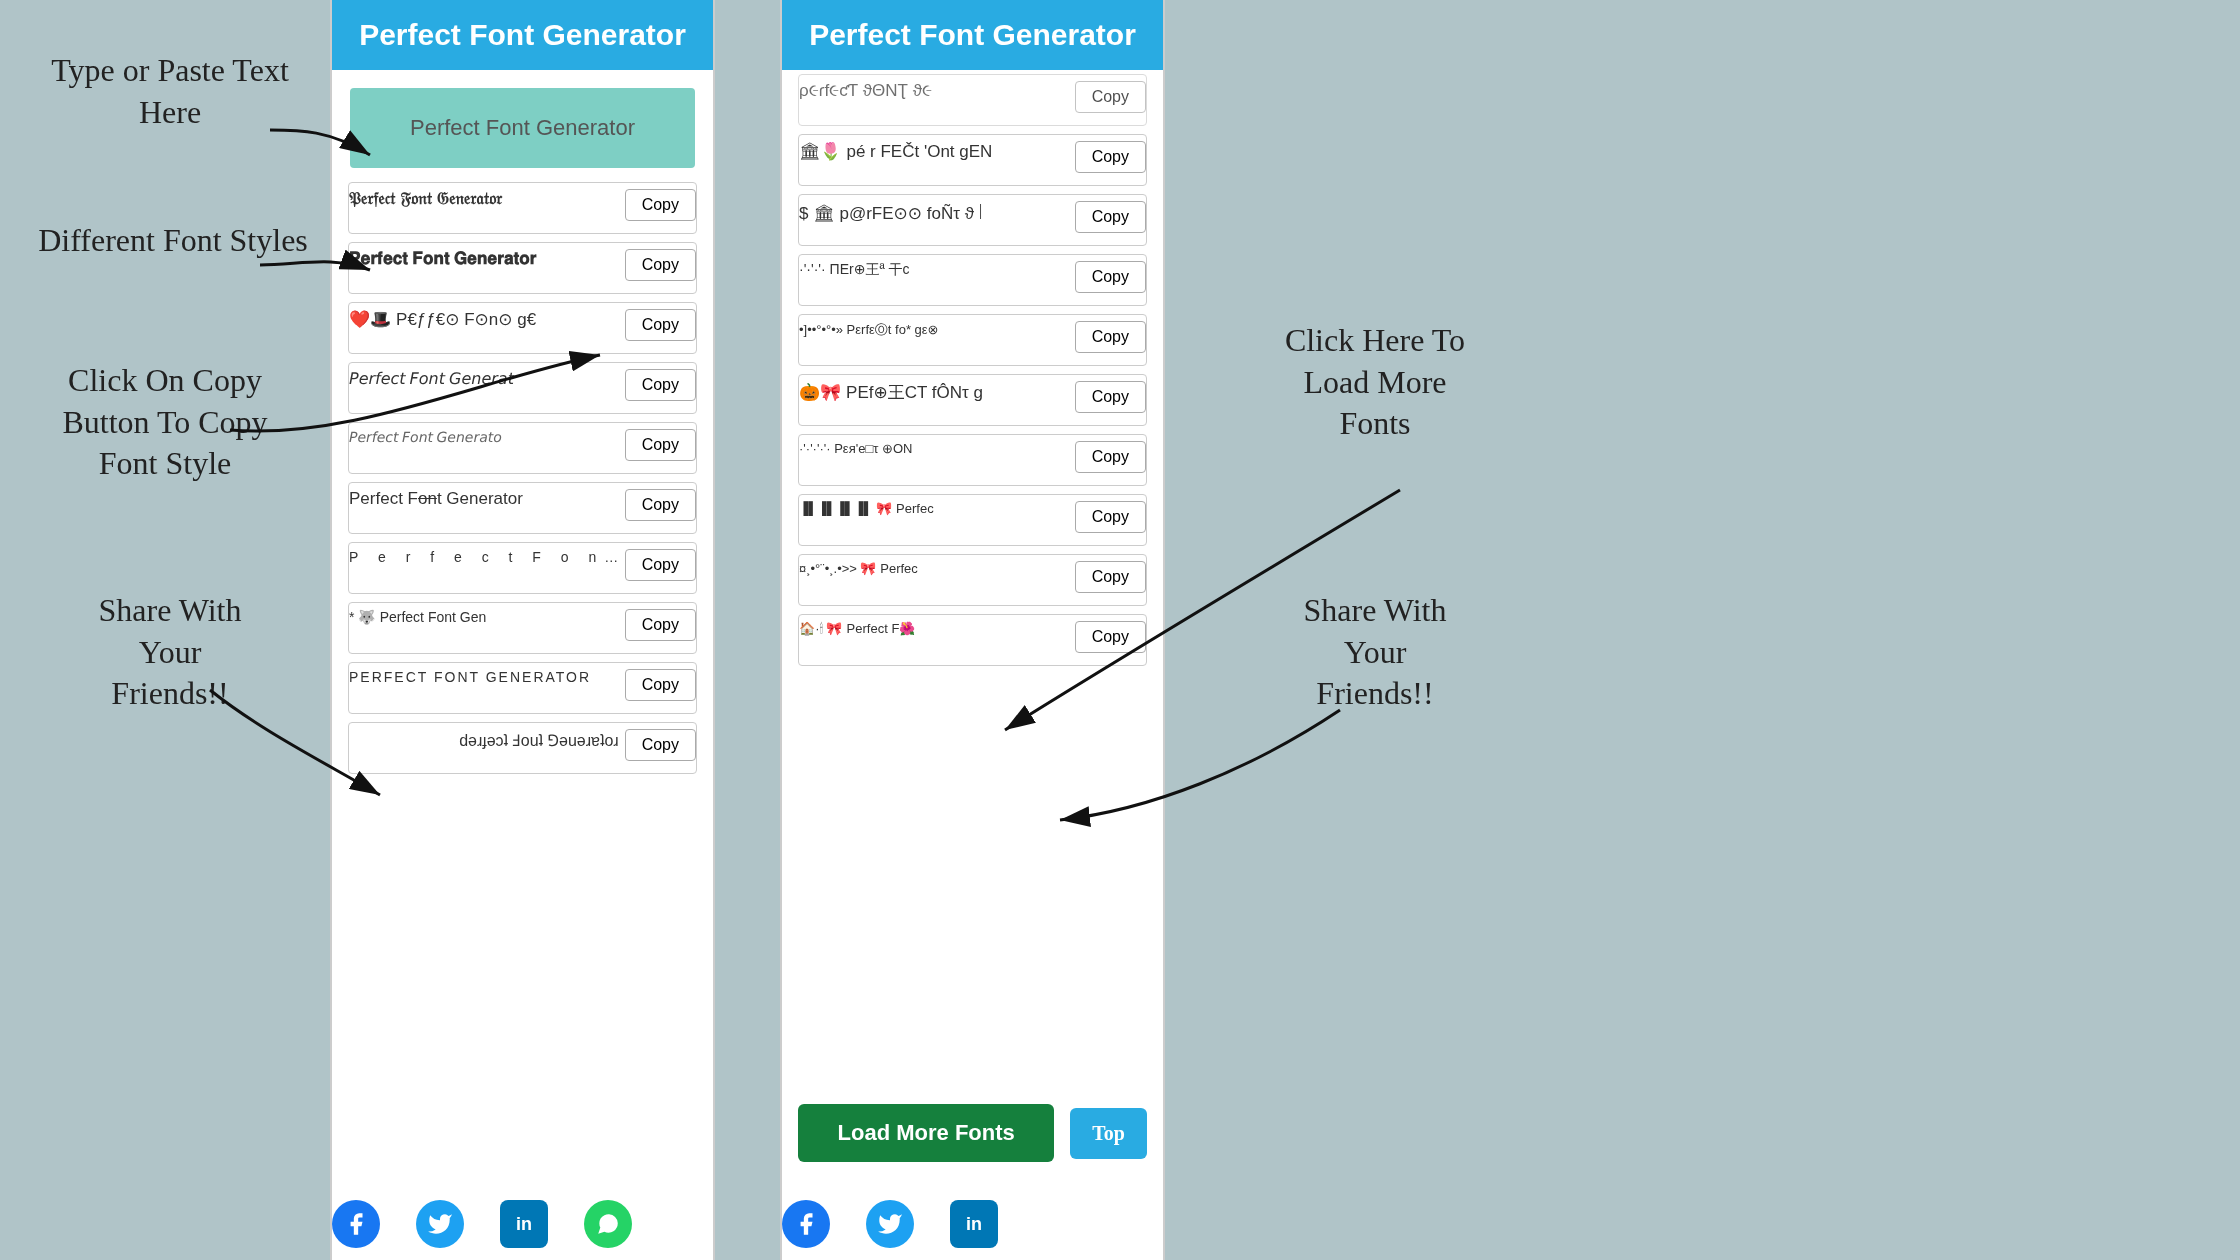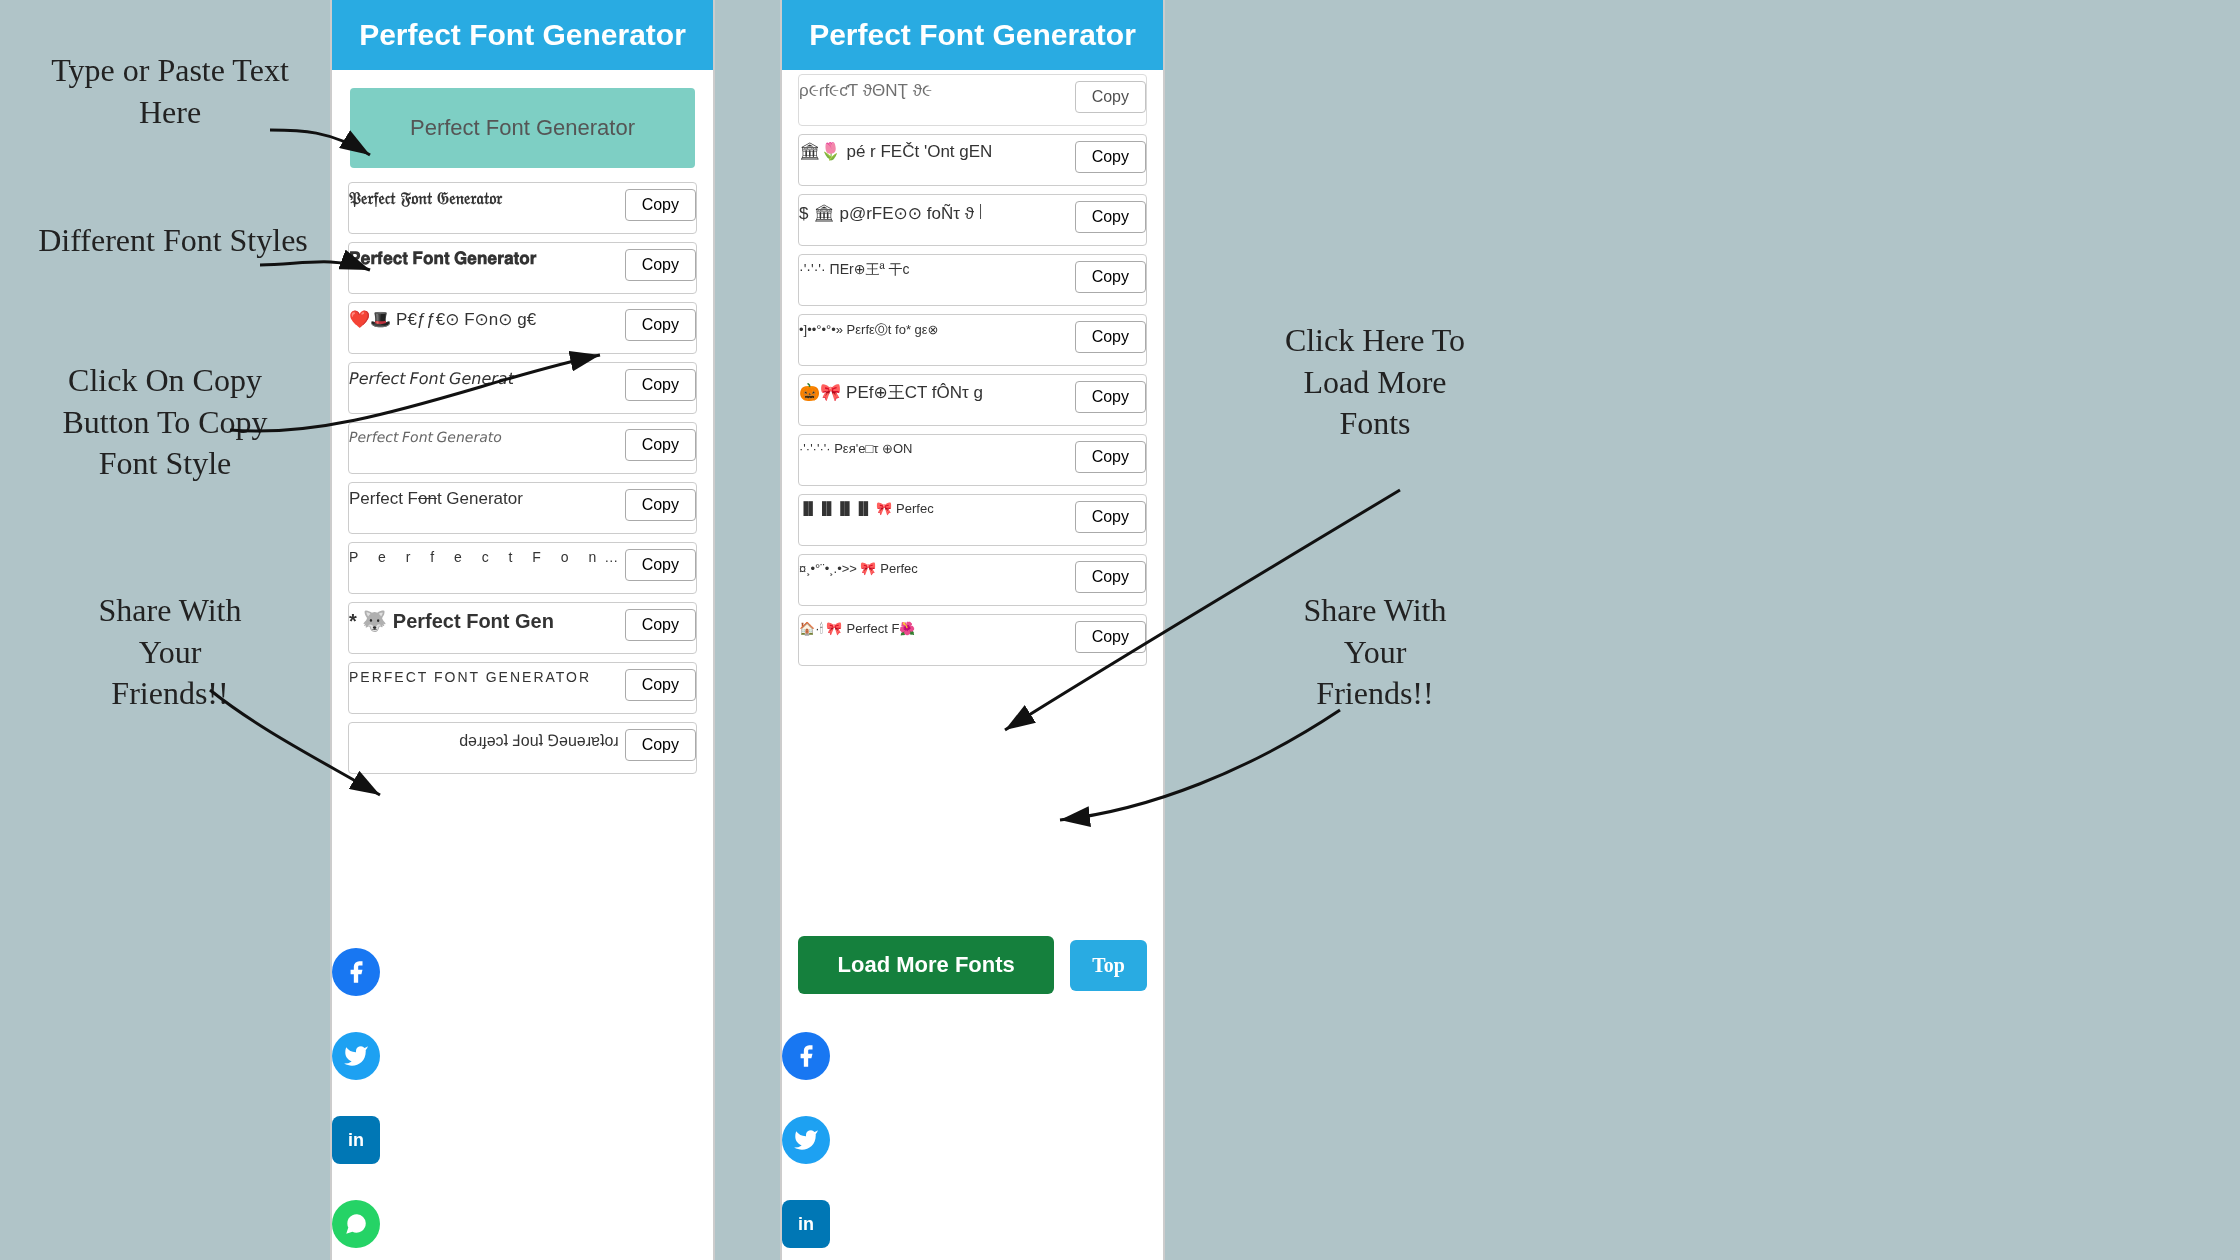--- a/index.html
+++ b/index.html
@@ -102,21 +102,20 @@
       white-space: nowrap;
     }
 
     
     .social-row {
       display: flex;
       justify-content: flex-start;
       gap: 36px;
       padding: 18px 12px 12px 0;
       margin-top: auto;
-      flex-direction: column;
     }
 
     .social-icon {
       width: 48px;
       height: 48px;
       border-radius: 8px;
       display: flex;
       align-items: center;
       justify-content: center;
       font-size: 26px;
@@ -215,21 +214,21 @@
     </div>
     <div class="font-row">
       <span class="font-text">Perfect F<s>on</s>t Generator</span>
       <button class="copy-btn">Copy</button>
     </div>
     <div class="font-row">
       <span class="font-text font-wide">P e r f e c t  F o n t</span>
       <button class="copy-btn">Copy</button>
     </div>
     <div class="font-row">
-      <span class="font-text" style="font-size:20px;font-weight:bold;">* 🐺 Perfect Font Gen</span>
+      <span class="font-text" style="font-size:14px;">* 🐺 Perfect Font Gen</span>
       <button class="copy-btn">Copy</button>
     </div>
     <div class="font-row">
       <span class="font-text font-upper">PERFECT FONT GENERATOR</span>
       <button class="copy-btn">Copy</button>
     </div>
     <div class="font-row">
       <span class="font-text font-reverse">ɹoʇɐɹǝuǝ⅁ ʇuoℲ ʇɔǝɟɹǝd</span>
       <button class="copy-btn">Copy</button>
     </div>

